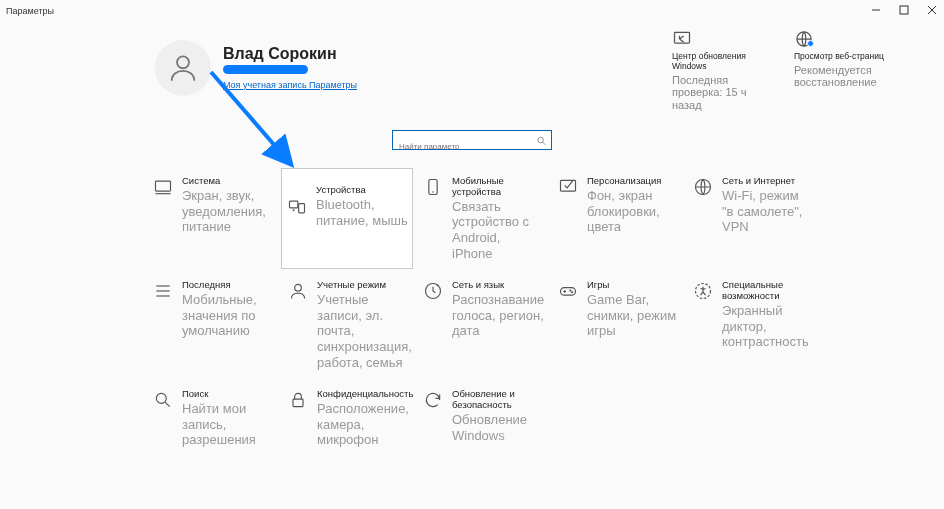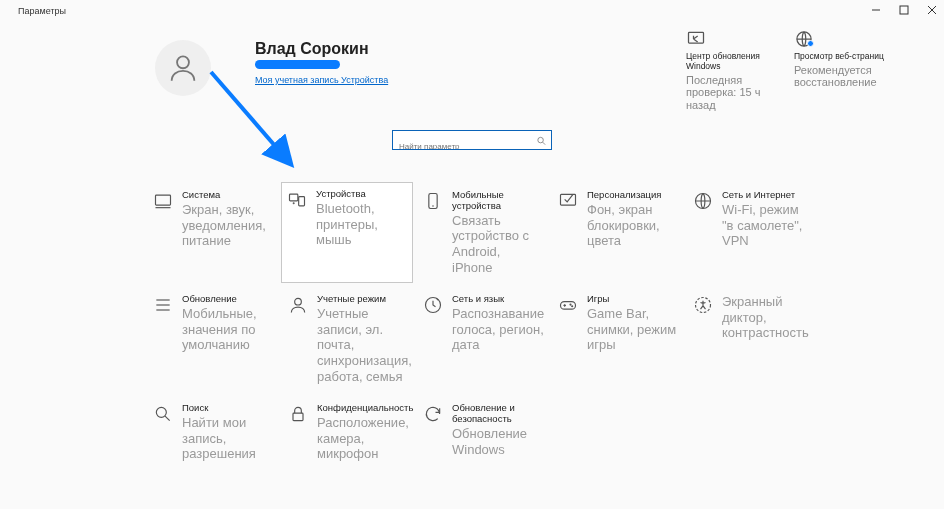--- a/index.html
+++ b/index.html
@@ -1,36 +1,36 @@
 <!DOCTYPE html>
 <html><head>
 <meta charset="utf-8">
 <style>
   * { box-sizing: border-box; margin: 0; padding: 0; }
   html, body { width: 944px; height: 509px; font-family: "Segoe UI", Tahoma, sans-serif; background: #fafafa; overflow: hidden; }
-  .titlebar { height: 22px; display: flex; align-items: center; padding: 0 18px; font-size: 9px; color: #333; position: relative; }
+  .titlebar { height: 22px; display: flex; align-items: center; padding: 0 6px; font-size: 9px; color: #333; position: relative; }
   .titlebar .title { flex: 0 0 auto; }
   .winbtns { position: absolute; right: 4px; top: 2px; display: flex; gap: 12px; }
   .winbtn { width: 16px; height: 16px; display: flex; align-items: center; justify-content: center; font-size: 10px; color: #333; cursor: default; }
-  .account-row { position: absolute; left: 155px; top: 40px; display: flex; align-items: flex-start; gap: 32px; }
+  .account-row { position: absolute; left: 155px; top: 40px; display: flex; align-items: center; }
   .avatar-circle { width: 56px; height: 56px; border-radius: 50%; background: #efefef; display: flex; align-items: center; justify-content: center; margin-right: 12px; }
   .account-name { font-size: 16px; font-weight: 600; color: #222; }
   .account-redacted { width: 85px; height: 9px; background: #0a7cff; border-radius: 5px; margin-top: 2px; }
   .account-link { font-size: 9px; color: #0066cc; margin-top: 4px; text-decoration: underline; cursor: pointer; display: inline-block; }
-  .status-boxes { position: absolute; top: 28px; right: 60px; display: flex; gap: 18px; }
+  .status-boxes { position: absolute; top: 28px; right: 60px; display: flex; gap: 32px; }
   .status-box { width: 90px; font-size: 8px; color: #444; }
   .status-ico { height: 22px; display: flex; align-items: center; justify-content: flex-start; margin-bottom: 2px; position: relative; }
   .status-title { font-size: 8.5px; color: #222; line-height: 1.15; margin-bottom: 2px; }
   .status-sub { font-size: 11px; color: #888; line-height: 1.15; }
   .search-wrap { position: absolute; left: 50%; top: 130px; transform: translateX(-50%); }
   .search { width: 160px; height: 20px; border: 1px solid #0a63b8; background: #fff; font-size: 8px; padding: 12px 22px 0 6px; color: #888; outline: none; }
   .search-ico { position: absolute; right: 5px; top: 50%; transform: translateY(-50%); }
-  .grid { position: absolute; left: 148px; top: 184px; width: 660px; display: grid; grid-template-columns: repeat(5, 128px); column-gap: 4px; row-gap: 16px; gap: 7px; }
+  .grid { position: absolute; left: 148px; top: 170px; width: 660px; display: grid; grid-template-columns: repeat(5, 128px); column-gap: 4px; row-gap: 16px; gap: 7px; }
   .tile { display: flex; align-items: flex-start; padding: 6px 4px; cursor: default; }
-  .tile.selected { outline: 1px solid #c8c8c8; background: #fff; padding-bottom: 30px; margin: -1px; }
+  .tile.selected { outline: 1px solid #c8c8c8; background: #fff; padding-bottom: 30px; margin: -1px; align-items: center; }
   .tile-ico { width: 22px; height: 22px; flex: 0 0 22px; margin-right: 8px; display: flex; align-items: center; justify-content: center; }
   .tile-txt { flex: 1; }
   .tile-title { font-size: 9.5px; color: #222; line-height: 1.15; margin-bottom: 1px; }
   .tile-desc { font-size: 13px; color: #9a9a9a; line-height: 1.2; }
   .arrow { position: absolute; left: 203px; top: 66px; pointer-events: none; }
   svg { display: block; }
   .badge { position: absolute; width: 7px; height: 7px; border-radius: 50%; background: #0a7cff; border: 1px solid #fafafa; }
 </style>
 </head>
 <body>
@@ -60,21 +60,21 @@
 <div class="account-row">
   <div class="avatar-circle">
     <svg width="34" height="34" viewBox="0 0 24 24" fill="none" stroke="#777" stroke-width="1.3">
       <circle cx="12" cy="8" r="4.2"></circle>
         <path d="M4 21c0-4.4 3.6-7 8-7s8 2.6 8 7"></path>
     </svg>
   </div>
   <div>
     <div class="account-name">Влад Сорокин</div>
     <div class="account-redacted"></div>
-    <span class="account-link">Моя учетная запись Устройства</span>
+    <span class="account-link">Моя учетная запись Параметры</span>
   </div>
 </div>
 
 <div class="status-boxes">
   <div class="status-box">
     <div class="status-ico">
       <svg width="20" height="20" viewBox="0 0 24 24" fill="none" stroke="#555" stroke-width="1.5">
           <rect x="3" y="4" width="18" height="13" rx="1"></rect>
           <path d="M9 12l5-3.5M9 12l5 3.5M9 12V8"></path>
         </svg>
@@ -132,21 +132,21 @@
   <div class="tile selected">
     <span class="tile-ico">
         <svg width="20" height="20" viewBox="0 0 24 24" fill="none" stroke="#555" stroke-width="1.4">
           <rect x="3" y="5" width="10" height="8" rx="1"></rect>
           <rect x="14" y="8" width="7" height="11" rx="1"></rect>
           <circle cx="8" cy="16" r="0.5"></circle>
         </svg>
       </span>
     <div class="tile-txt">
         <div class="tile-title">Устройства</div>
-        <div class="tile-desc">Bluetooth, принтеры, мышь</div>
+        <div class="tile-desc">Bluetooth, питание, мышь</div>
       </div>
   </div>
 
   <div class="tile">
     <span class="tile-ico">
         <svg width="20" height="20" viewBox="0 0 24 24" fill="none" stroke="#555" stroke-width="1.4">
           <rect x="7" y="3" width="10" height="18" rx="2"></rect>
           <line x1="11" y1="18" x2="13" y2="18"></line>
         </svg>
       </span>
@@ -184,21 +184,21 @@
 
   <div class="tile">
     <span class="tile-ico">
         <svg width="20" height="20" viewBox="0 0 24 24" fill="none" stroke="#555" stroke-width="1.4">
           <line x1="4" y1="6" x2="20" y2="6"></line>
           <line x1="4" y1="12" x2="20" y2="12"></line>
           <line x1="4" y1="18" x2="20" y2="18"></line>
         </svg>
       </span>
     <div class="tile-txt">
-        <div class="tile-title">Обновление</div>
+        <div class="tile-title">Последняя</div>
         <div class="tile-desc">Мобильные, значения по умолчанию</div>
       </div>
   </div>
 
   <div class="tile">
     <span class="tile-ico">
         <svg width="20" height="20" viewBox="0 0 24 24" fill="none" stroke="#555" stroke-width="1.4">
           <circle cx="12" cy="8" r="4"></circle>
           <path d="M4 21c0-4 3.6-6.5 8-6.5s8 2.5 8 6.5"></path>
         </svg>
@@ -240,20 +240,21 @@
   </div>
 
   <div class="tile">
     <span class="tile-ico">
         <svg width="20" height="20" viewBox="0 0 24 24" fill="none" stroke="#555" stroke-width="1.4">
           <circle cx="12" cy="12" r="9" stroke-dasharray="3 2"></circle>
           <path d="M12 7v6m-3 4l3-4 3 4M9 9l3 1 3-1"></path>
         </svg>
       </span>
     <div class="tile-txt">
+        <div class="tile-title">Специальные возможности</div>
         <div class="tile-desc">Экранный диктор, контрастность</div>
       </div>
   </div>
 
   <div class="tile">
     <span class="tile-ico">
         <svg width="20" height="20" viewBox="0 0 24 24" fill="none" stroke="#555" stroke-width="1.4">
           <circle cx="10" cy="10" r="6"></circle>
           <line x1="20" y1="20" x2="14.5" y2="14.5"></line>
         </svg>

